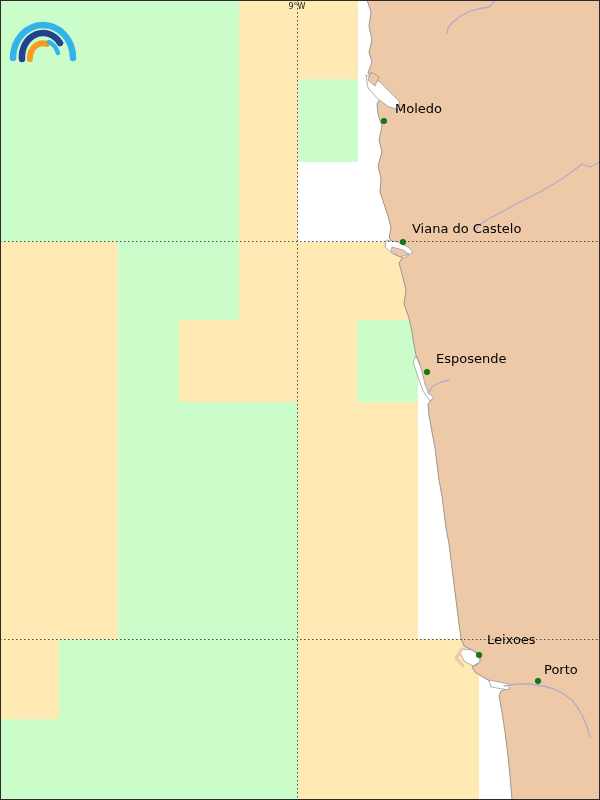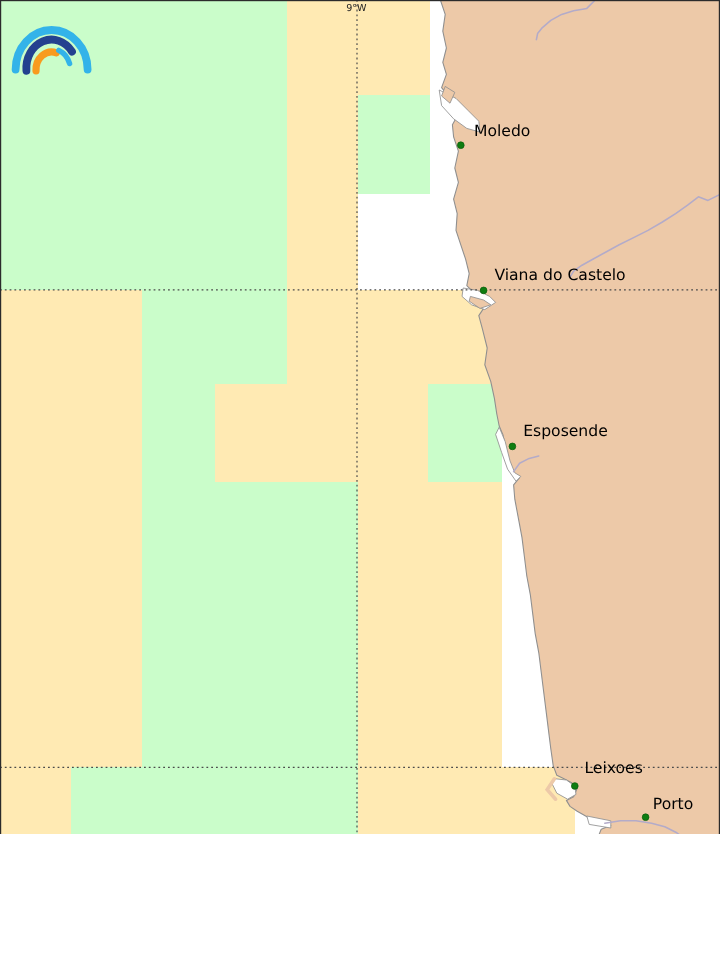--- a/index.html
+++ b/index.html
@@ -1,16 +1,16 @@
 <!DOCTYPE html>
 <html><head>
 <meta charset="utf-8">
 <style>
   html,body{margin:0;padding:0;background:#ffffff;}
-  .stage{width:600px;height:695px;position:relative;overflow:hidden;
+  .stage{width:600px;height:800px;position:relative;overflow:hidden;
          font-family:"DejaVu Sans", "Liberation Sans", sans-serif;}
   svg{display:block;}
   text{font-family:"DejaVu Sans", "Liberation Sans", sans-serif;}
 </style>
 </head>
 <body>
 
 <div class="stage">
   <svg id="map-svg" width="600" height="800" viewBox="0 0 600 800">
       <rect x="0" y="0" width="600" height="800" fill="#ffffff"></rect>

